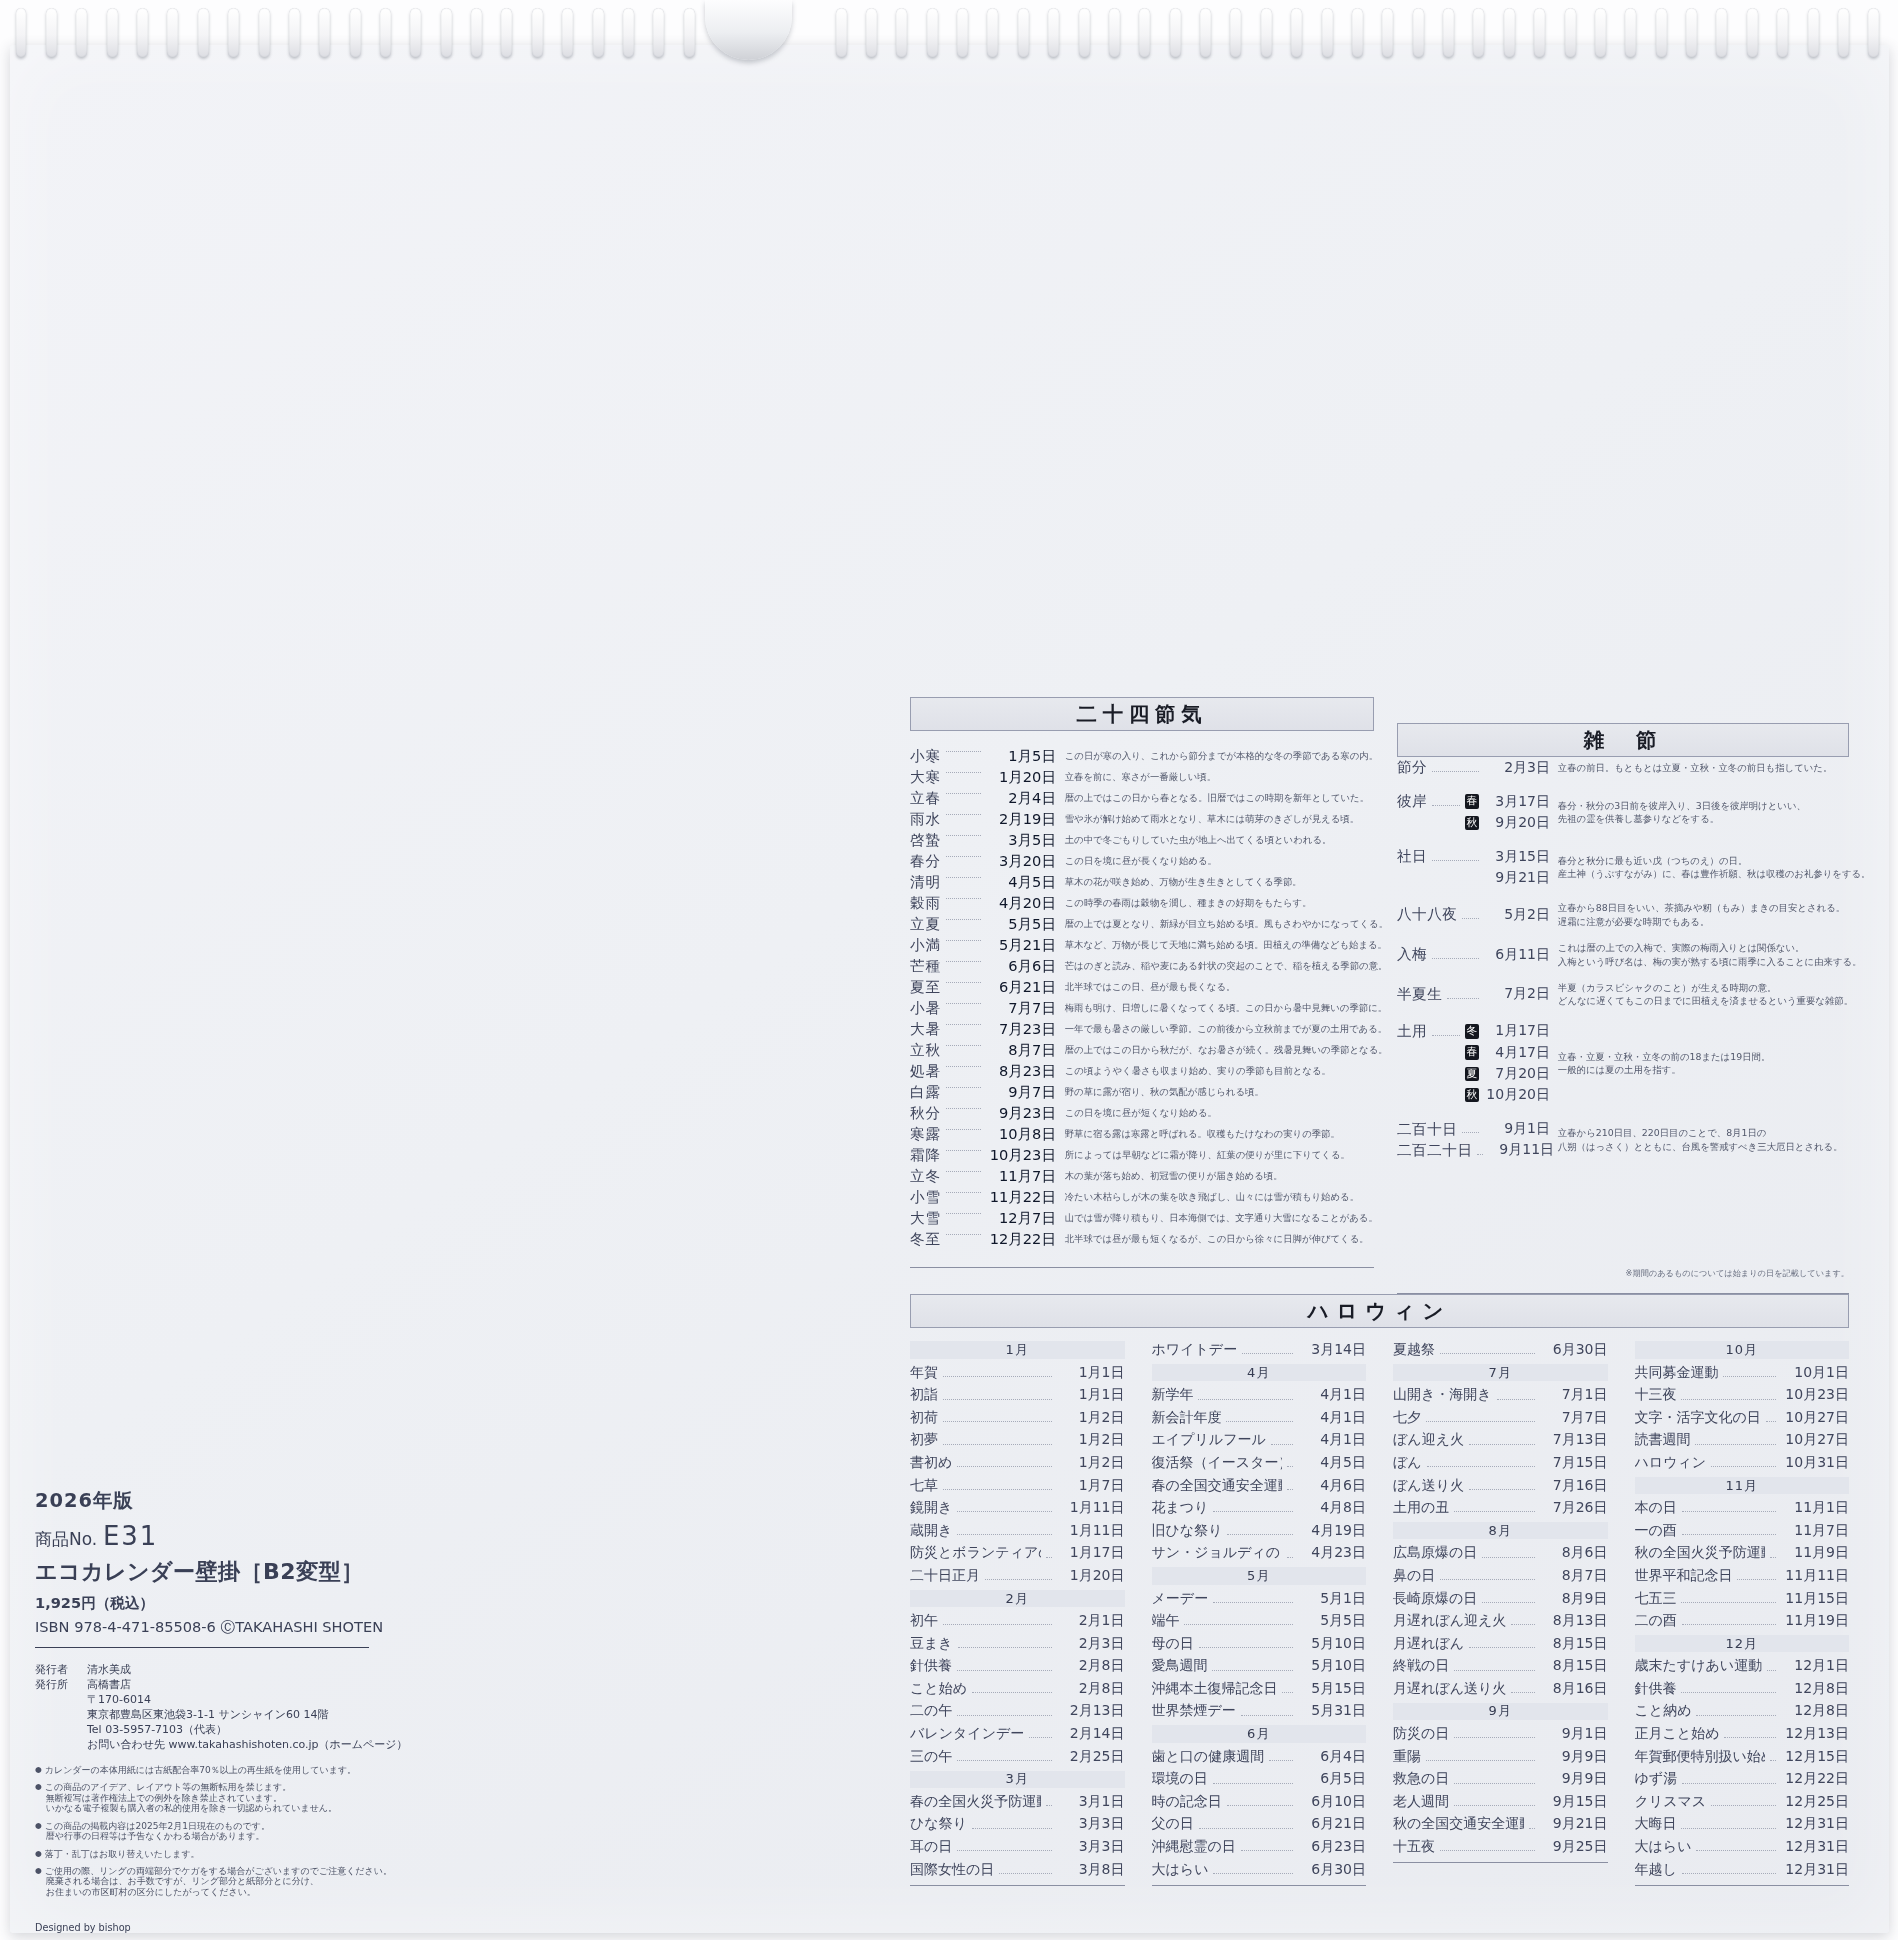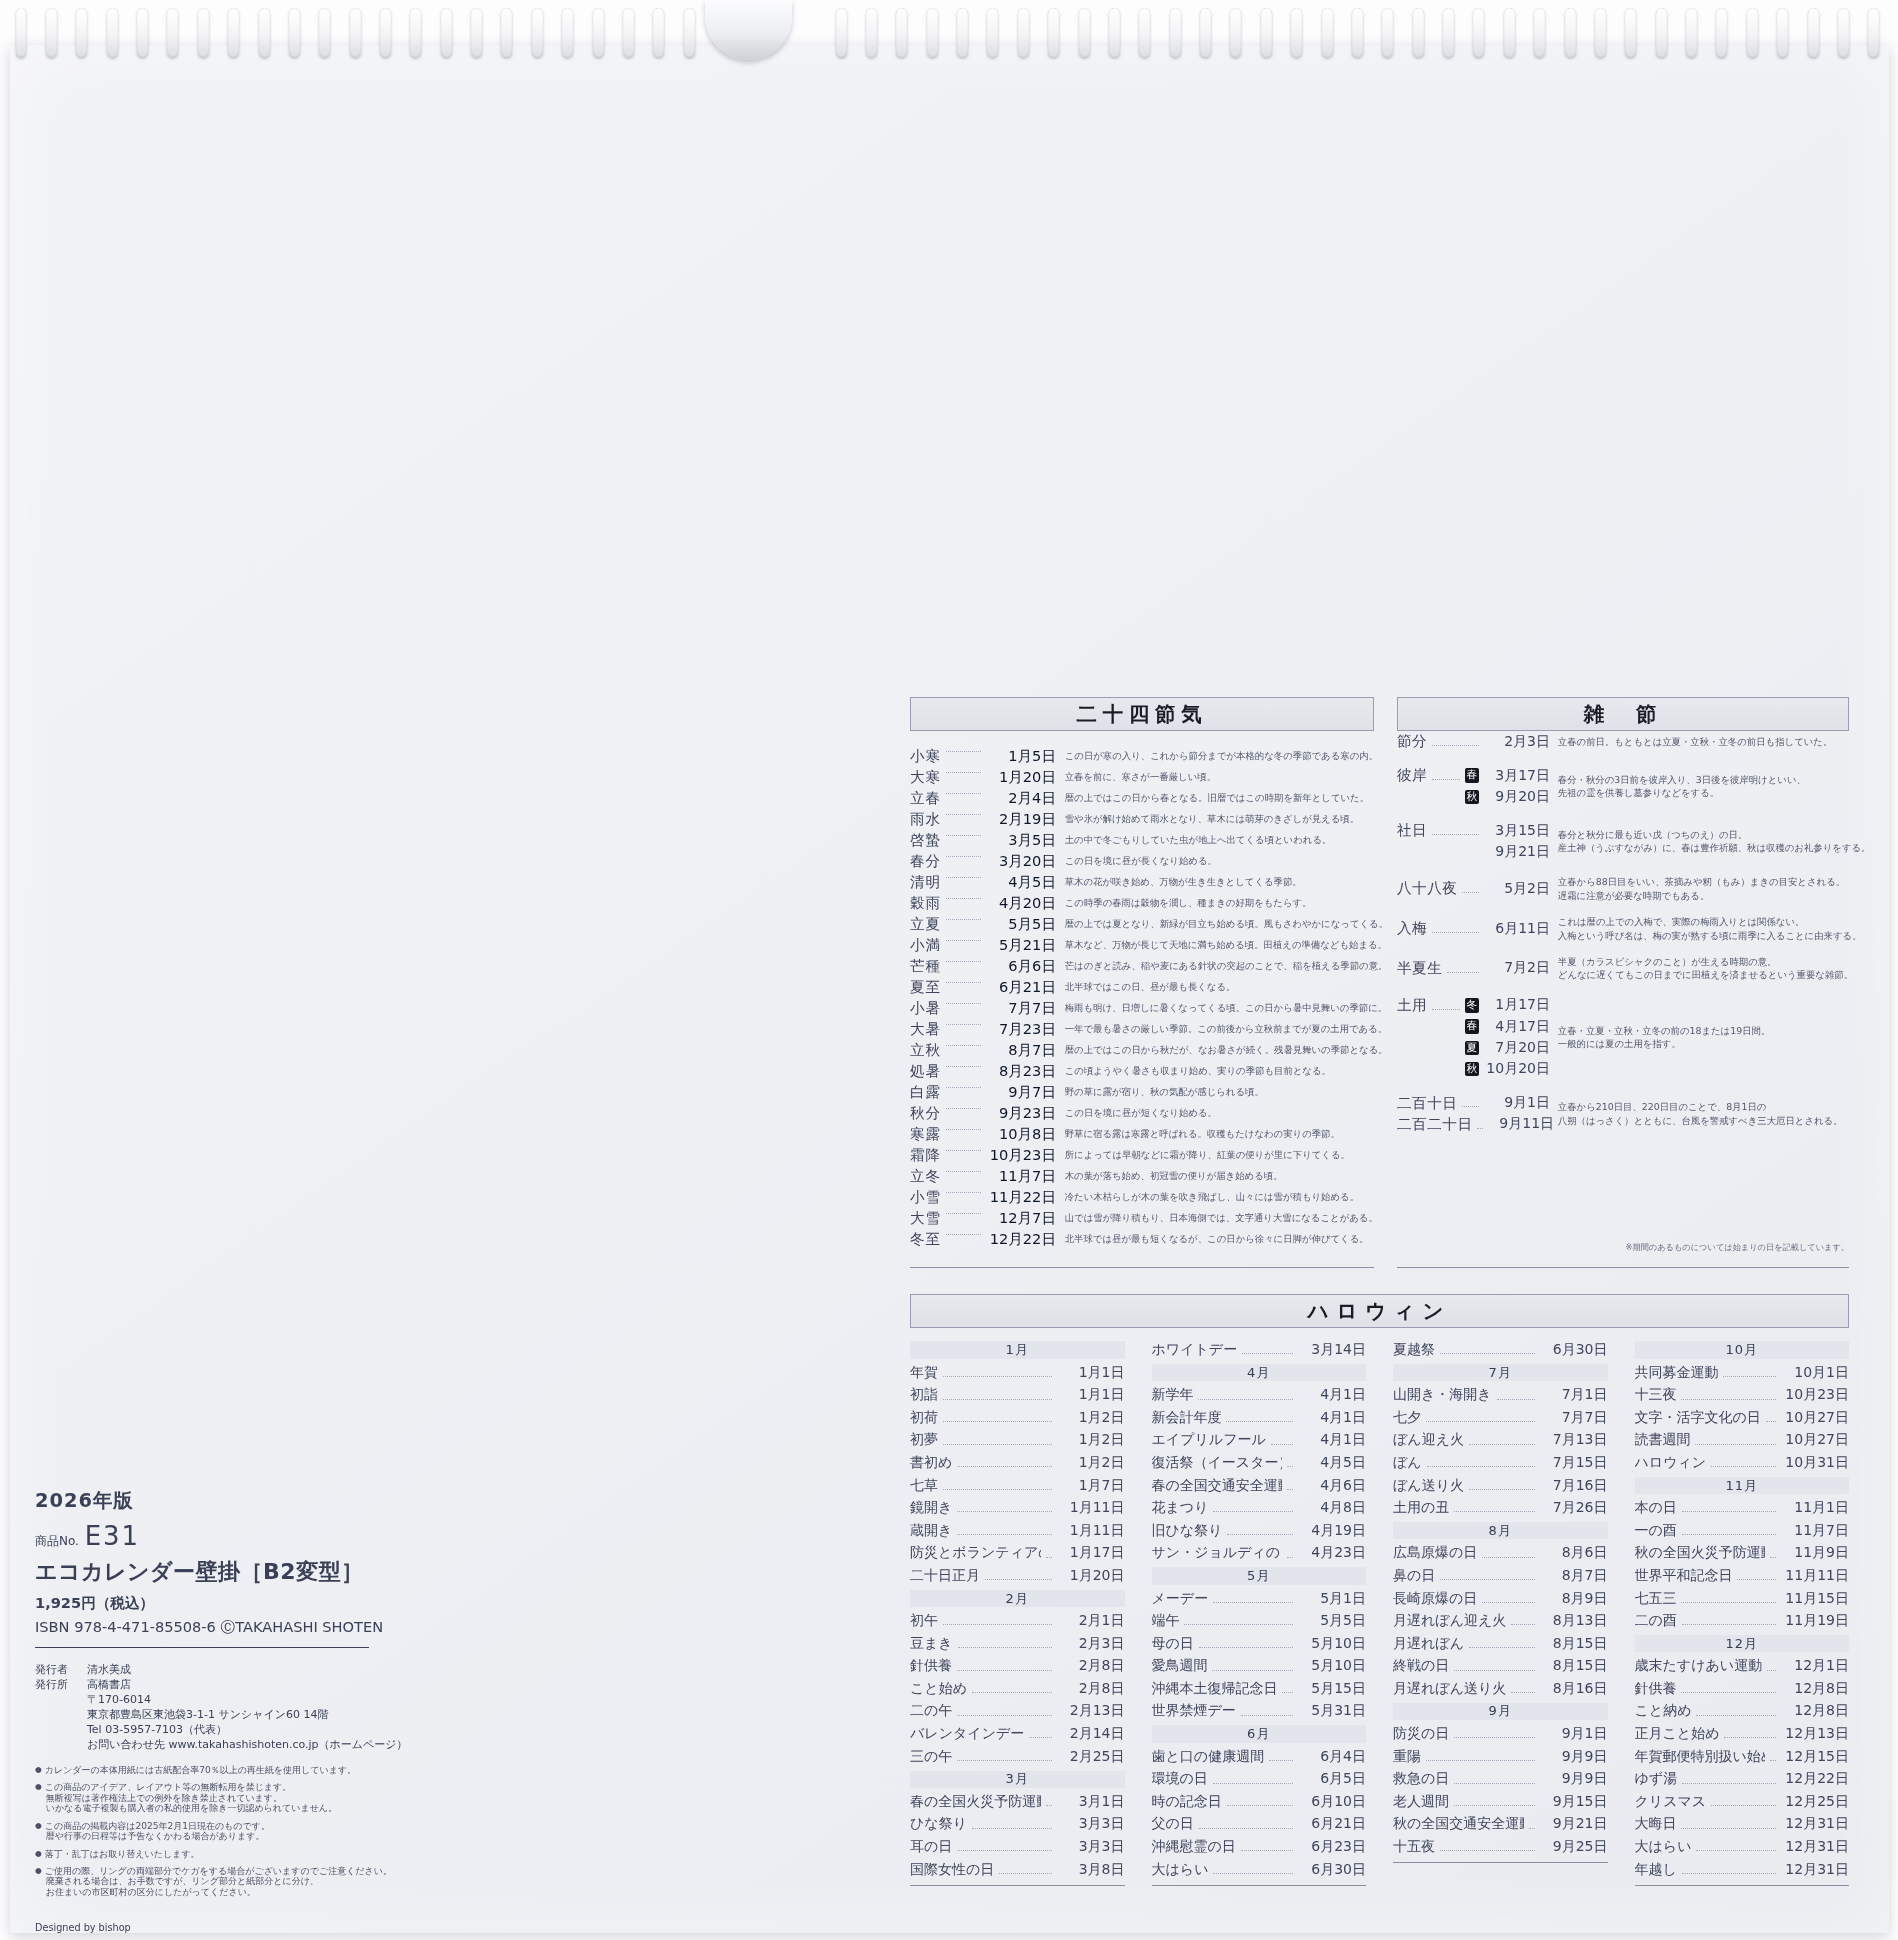--- a/index.html
+++ b/index.html
@@ -50,21 +50,21 @@
   
   .sekki{left:910px;top:697px;width:464px;height:571px;}
   .sekki .rows{margin-top:14.6px;}
   .s-row{display:flex;align-items:center;height:21px;}
   .s-left{display:flex;align-items:flex-start;width:146px;flex:none;}
   .s-name{font-size:14.6px;color:#3f455c;letter-spacing:1px;white-space:nowrap;}
   .s-date{font-size:14.6px;color:#0f172a;width:70px;text-align:right;flex:none;white-space:nowrap;}
   .s-desc{font-size:9.4px;color:#51576b;margin-left:8.7px;white-space:nowrap;}
 
   
-  .zassetsu{left:1397px;top:697px;width:452px;height:571px;}
+  .zassetsu{left:1397px;top:723px;width:452px;height:571px;}
   .z-rows{margin-top:0;}
   .z-group{display:flex;margin-bottom:12.6px;}
   .z-lines{width:153px;flex:none;display:flex;flex-direction:column;justify-content:center;}
   .z-line{display:flex;align-items:center;height:21.3px;}
   .z-name{font-size:14.6px;color:#3f455c;white-space:nowrap;letter-spacing:0.5px;}
   .z-badge{
     flex:none;width:14.6px;height:14.6px;margin-right:4.9px;border-radius:1.9px;
     background:#14171f;color:#ffffff;font-size:10.7px;line-height:14.6px;text-align:center;
   }
   .z-date{flex:none;width:66px;text-align:right;font-size:14px;color:#3f455c;white-space:nowrap;}
@@ -85,21 +85,21 @@
     width:100%;height:17.5px;background:#e2e5ec;
     display:flex;align-items:center;justify-content:center;
     font-size:13px;color:#363c52;letter-spacing:1px;
   }
   .e-rule{border-top:1px solid #8a8fa2;margin-top:3.9px;}
 
   
   .colophon{position:absolute;left:35px;top:1487px;width:417px;color:#3a4056;}
   .c-year{font-size:19.4px;font-weight:bold;letter-spacing:1px;}
   .c-product{margin-top:6.8px;display:flex;align-items:baseline;}
-  .c-product-label{font-size:12px;}
+  .c-product-label{font-size:17px;}
   .c-product-no{font-size:26px;letter-spacing:1.9px;margin-left:5.8px;}
   .c-title{font-size:22px;font-weight:bold;margin-top:5.8px;letter-spacing:0.5px;}
   .c-price{font-size:14.6px;font-weight:bold;margin-top:7.8px;}
   .c-isbn{font-size:14.6px;margin-top:4.9px;}
   .c-rule{border-top:1.9px solid #3a4056;margin-top:9.7px;width:334px;}
   .c-pub{margin-top:13.6px;font-size:11px;}
   .c-pub-row{display:flex;line-height:15px;}
   .c-pub-label{width:52px;flex:none;}
   .c-address div{line-height:15px;margin-left:52px;}
   #notes{margin-top:13.6px;}

